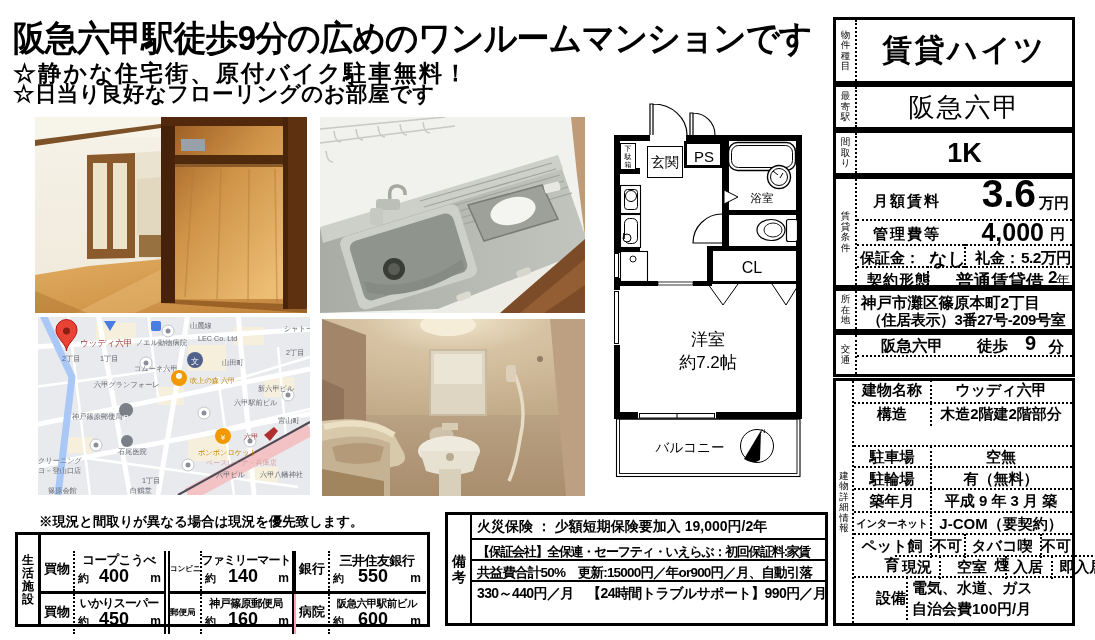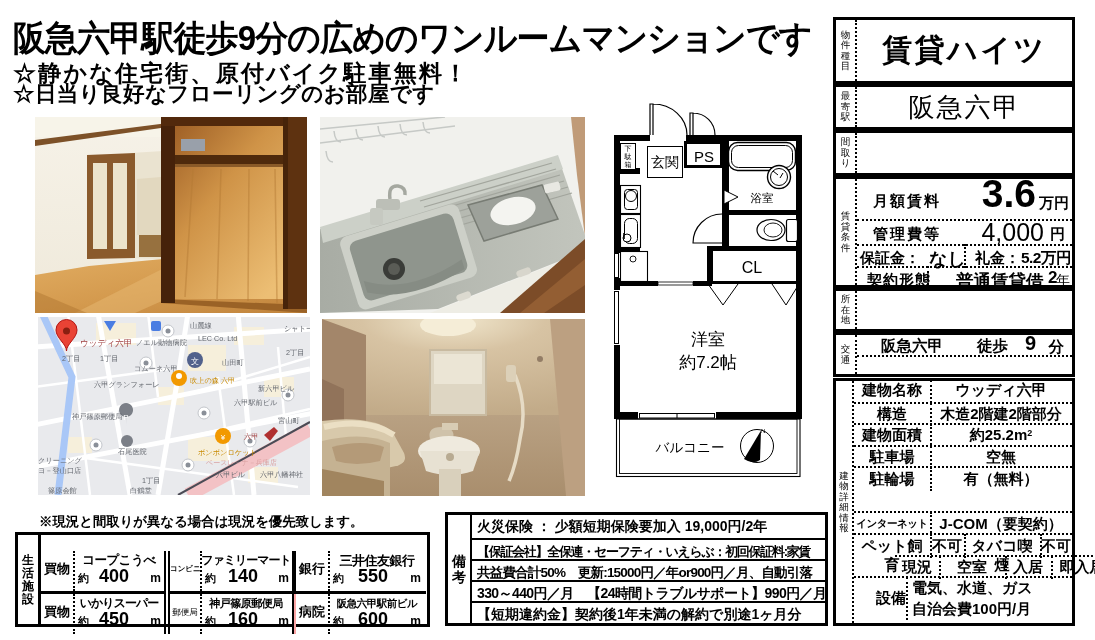--- a/index.html
+++ b/index.html
@@ -371,37 +371,38 @@
   <div class="vh" style="width:19px;font-size:9.5px;line-height:10.5px;">
       <span>最<br>寄<br>駅</span>
     </div>
   <div class="cnt" style="display:flex;align-items:center;justify-content:center;font-size:26px;font-weight:500;letter-spacing:2px;">阪急六甲</div>
 </div>
 
 <div class="blk" style="top:130px;height:46px;">
   <div class="vh" style="width:19px;font-size:9.5px;line-height:10.5px;">
       <span>間<br>取<br>り</span>
     </div>
+  <div class="cnt" style="display:flex;align-items:center;justify-content:center;font-size:27px;font-weight:700;">1K</div>
 </div>
 
 <div class="blk" style="top:176px;height:112px;">
   <div class="vh" style="width:19px;font-size:9.5px;line-height:10.5px;">
       <span>賃<br>貸<br>条<br>件</span>
     </div>
   <div class="cnt" style="font-size:15px;">
 
     <div style="position:absolute;left:0;top:0;width:100%;height:40px;">
       <span style="position:absolute;left:16px;top:13px;font-weight:600;letter-spacing:2px;">月額賃料</span>
       <span style="position:absolute;right:36px;top:-7px;font-size:39px;font-weight:800;">3.6</span>
       <span style="position:absolute;right:3px;top:15px;font-weight:600;">万円</span>
     </div>
 
     <div style="position:absolute;left:0;top:40px;width:100%;height:25px;border-top:2px dotted #000;box-sizing:border-box;">
       <span style="position:absolute;left:16px;top:4px;font-weight:600;letter-spacing:2px;">管理費等</span>
-      <span style="position:absolute;right:28px;top:-3px;font-size:25px;font-weight:400;text-align:right;">4,000</span>
+      <span style="position:absolute;right:28px;top:-3px;font-size:25px;font-weight:700;text-align:right;">4,000</span>
       <span style="position:absolute;right:7px;top:4px;font-weight:600;">円</span>
     </div>
 
     <div style="position:absolute;left:0;top:65px;width:100%;height:22px;border-top:2px dotted #000;box-sizing:border-box;">
       <span style="position:absolute;left:3px;top:3px;font-weight:600;">保証金：</span>
       <span style="position:absolute;left:72px;top:1px;font-size:18px;font-weight:800;">なし</span>
       <span style="position:absolute;left:107px;top:-2px;bottom:-2px;border-left:2px dotted #000;"></span>
       <span style="position:absolute;left:118px;top:3px;font-weight:600;">礼金：</span>
       <span style="position:absolute;right:1px;top:2px;font-size:15.5px;font-weight:800;letter-spacing:-0.5px;">5.2万円</span>
     </div>
@@ -413,20 +414,24 @@
       <span style="position:absolute;left:191px;top:0px;font-size:17px;font-weight:800;">2</span>
       <span style="position:absolute;right:2px;top:4px;font-size:14px;">年</span>
     </div>
   </div>
 </div>
 
 <div class="blk" style="top:288px;height:44px;">
   <div class="vh" style="width:19px;font-size:9.5px;line-height:10.5px;">
       <span>所<br>在<br>地</span>
     </div>
+  <div class="cnt" style="font-size:15.5px;font-weight:600;">
+    <div style="position:absolute;left:4px;top:2px;white-space:nowrap;">神戸市灘区篠原本町2丁目</div>
+    <div style="position:absolute;left:10px;top:20px;white-space:nowrap;font-size:15px;letter-spacing:-0.4px;">（住居表示）3番27号-<span style="font-weight:800;">209</span>号室</div>
+  </div>
 </div>
 
 <div class="blk" style="top:332px;height:45px;">
   <div class="vh" style="width:19px;font-size:9.5px;line-height:10.5px;">
       <span>交<br>通</span>
     </div>
   <div class="cnt" style="font-size:15.5px;font-weight:600;">
     <div style="position:absolute;left:24px;top:1px;">阪急六甲</div>
     <div style="position:absolute;left:120px;top:1px;">徒歩</div>
     <div style="position:absolute;left:168px;top:-3px;font-size:20px;font-weight:800;">9</div>
@@ -446,38 +451,38 @@
       <span style="position:absolute;left:76px;top:-1px;bottom:-1px;border-left:2px dotted #000;"></span>
       <span style="position:absolute;left:76px;right:0;top:0;text-align:center;">ウッディ六甲</span>
     </div>
 
     <div style="position:absolute;left:0;top:21px;width:100%;height:21px;border-top:2px dotted #000;">
       <span style="position:absolute;left:0;top:1px;width:76px;text-align:center;">構造</span>
       <span style="position:absolute;left:76px;top:-1px;bottom:-1px;border-left:2px dotted #000;"></span>
       <span style="position:absolute;left:76px;right:0;top:1px;text-align:center;">木造2階建2階部分</span>
     </div>
 
-    <div style="position:absolute;left:0;top:42px;width:100%;height:22px;border-top:2px dotted #000;">
-      <span style="position:absolute;left:0;top:1px;width:76px;text-align:center;">建物面積</span>
-      <span style="position:absolute;left:76px;top:-1px;bottom:-1px;border-left:2px dotted #000;"></span>
-      <span style="position:absolute;left:76px;right:0;top:1px;text-align:center;">約25.2m<span style="font-size:9px;vertical-align:4px;">2</span></span>
-    </div>
 
     <div style="position:absolute;left:0;top:85px;width:100%;height:22px;border-top:2px dotted #000;">
       <span style="position:absolute;left:0;top:2px;width:76px;text-align:center;">駐輪場</span>
       <span style="position:absolute;left:76px;top:-1px;bottom:-1px;border-left:2px dotted #000;"></span>
       <span style="position:absolute;left:76px;right:0;top:2px;text-align:center;">有（無料）</span>
     </div>
 
     <div style="position:absolute;left:0;top:64px;width:100%;height:21px;border-top:2px dotted #000;">
       <span style="position:absolute;left:0;top:1px;width:76px;text-align:center;">駐車場</span>
       <span style="position:absolute;left:76px;top:-1px;bottom:-1px;border-left:2px dotted #000;"></span>
       <span style="position:absolute;left:76px;right:0;top:1px;text-align:center;">空無</span>
     </div>
 
+    <div style="position:absolute;left:0;top:107px;width:100%;height:23px;border-top:2px dotted #000;">
+      <span style="position:absolute;left:0;top:2px;width:76px;text-align:center;">築年月</span>
+      <span style="position:absolute;left:76px;top:-1px;bottom:-1px;border-left:2px dotted #000;"></span>
+      <span style="position:absolute;left:76px;right:0;top:2px;text-align:center;">平成 9 年 3 月 築</span>
+    </div>
 
     <div style="position:absolute;left:0;top:130px;width:100%;height:22px;border-top:2px dotted #000;">
       <span style="position:absolute;left:0;top:4px;width:76px;text-align:center;font-size:10.5px;letter-spacing:-0.5px;">インターネット</span>
       <span style="position:absolute;left:76px;top:-1px;bottom:-1px;border-left:2px dotted #000;"></span>
       <span style="position:absolute;left:76px;right:0;top:2px;text-align:center;">J-COM（要契約）</span>
     </div>
 
     <div style="position:absolute;left:0;top:152px;width:100%;height:22px;border-top:2px dotted #000;">
       <span style="position:absolute;left:0;top:2px;width:76px;text-align:center;">ペット飼育</span>
       <span style="position:absolute;left:76px;top:-1px;bottom:-1px;border-left:2px dotted #000;"></span>
@@ -543,21 +548,21 @@
     <div style="position:absolute;left:0px;top:43px;width:123px;height:40px;border-right:2px solid #000;">
       <span style="position:absolute;left:0;top:9px;width:32px;text-align:center;font-size:13px;font-weight:700;">買物</span>
       <span style="position:absolute;left:32px;top:0;bottom:0;border-left:2px dotted #000;"></span>
       <span style="position:absolute;left:33px;top:1px;width:90px;text-align:center;font-size:12px;font-weight:700;letter-spacing:-1px;white-space:nowrap;">いかりスーパー</span>
       <span style="position:absolute;left:37px;top:20px;font-size:11px;font-weight:700;">約</span>
       <span style="position:absolute;left:58px;top:15px;font-size:18px;font-weight:800;">450</span>
       <span style="position:absolute;right:3px;top:20px;font-size:12px;font-weight:700;">m</span>
     </div>
 
     <div style="position:absolute;left:127px;top:43px;width:122px;height:40px;border-left:2px solid #000;border-right:2px solid #000;">
-      <span style="position:absolute;left:0;top:13px;width:30px;text-align:center;font-size:8.5px;font-weight:400;white-space:nowrap;">郵便局</span>
+      <span style="position:absolute;left:0;top:13px;width:30px;font-size:8.5px;font-weight:700;white-space:nowrap;">郵便局</span>
       <span style="position:absolute;left:30px;top:0;bottom:0;border-left:2px dotted #000;"></span>
       <span style="position:absolute;left:30px;top:2px;width:92px;text-align:center;font-size:11px;font-weight:700;letter-spacing:-0.5px;white-space:nowrap;">神戸篠原郵便局</span>
       <span style="position:absolute;left:35px;top:20px;font-size:11px;font-weight:700;">約</span>
       <span style="position:absolute;left:58px;top:15px;font-size:18px;font-weight:800;">160</span>
       <span style="position:absolute;right:3px;top:20px;font-size:12px;font-weight:700;">m</span>
     </div>
 
     <div style="position:absolute;left:253px;top:43px;width:130px;height:40px;border-left:2px solid #fca5a5;">
       <span style="position:absolute;left:0;top:9px;width:32px;text-align:center;font-size:13px;font-weight:700;">病院</span>
       <span style="position:absolute;left:32px;top:0;bottom:0;border-left:2px dotted #000;"></span>
@@ -574,15 +579,14 @@
   <div id="rem" style="flex:1;position:relative;font-size:14px;font-weight:600;overflow:hidden;">
 
     <div style="position:absolute;left:0;top:0;width:100%;height:23px;padding:3px 0 0 5px;box-sizing:border-box;white-space:nowrap;">火災保険 ： 少額短期保険要加入 19,000円/2年</div>
 
     <div style="position:absolute;left:0;top:23px;width:100%;height:21px;border-top:2px solid #000;padding:3px 16px 0 5px;box-sizing:border-box;white-space:nowrap;letter-spacing:-1.3px;font-size:13px;">【保証会社】全保連・セーフティ・いえらぶ：初回保証料:家賃</div>
 
     <div style="position:absolute;left:0;top:44px;width:100%;height:21px;border-top:2px solid #000;padding:3px 0 0 5px;box-sizing:border-box;white-space:nowrap;letter-spacing:-0.8px;font-size:13.5px;">共益費合計50%　更新:15000円／年or900円／月、自動引落</div>
 
     <div style="position:absolute;left:0;top:65px;width:100%;height:21px;border-top:2px solid #000;padding:3px 0 0 5px;box-sizing:border-box;white-space:nowrap;letter-spacing:-0.6px;">330～440円／月　【24時間トラブルサポート】990円／月</div>
 
-    <div style="position:absolute;left:0;top:86px;width:100%;height:22px;border-top:2px solid #000;padding:3px 0 0 5px;box-sizing:border-box;white-space:nowrap;">【短期違約金】契約後1年未満の解約で別途1ヶ月分</div>
   </div>
 </div>
 
 </body></html>

